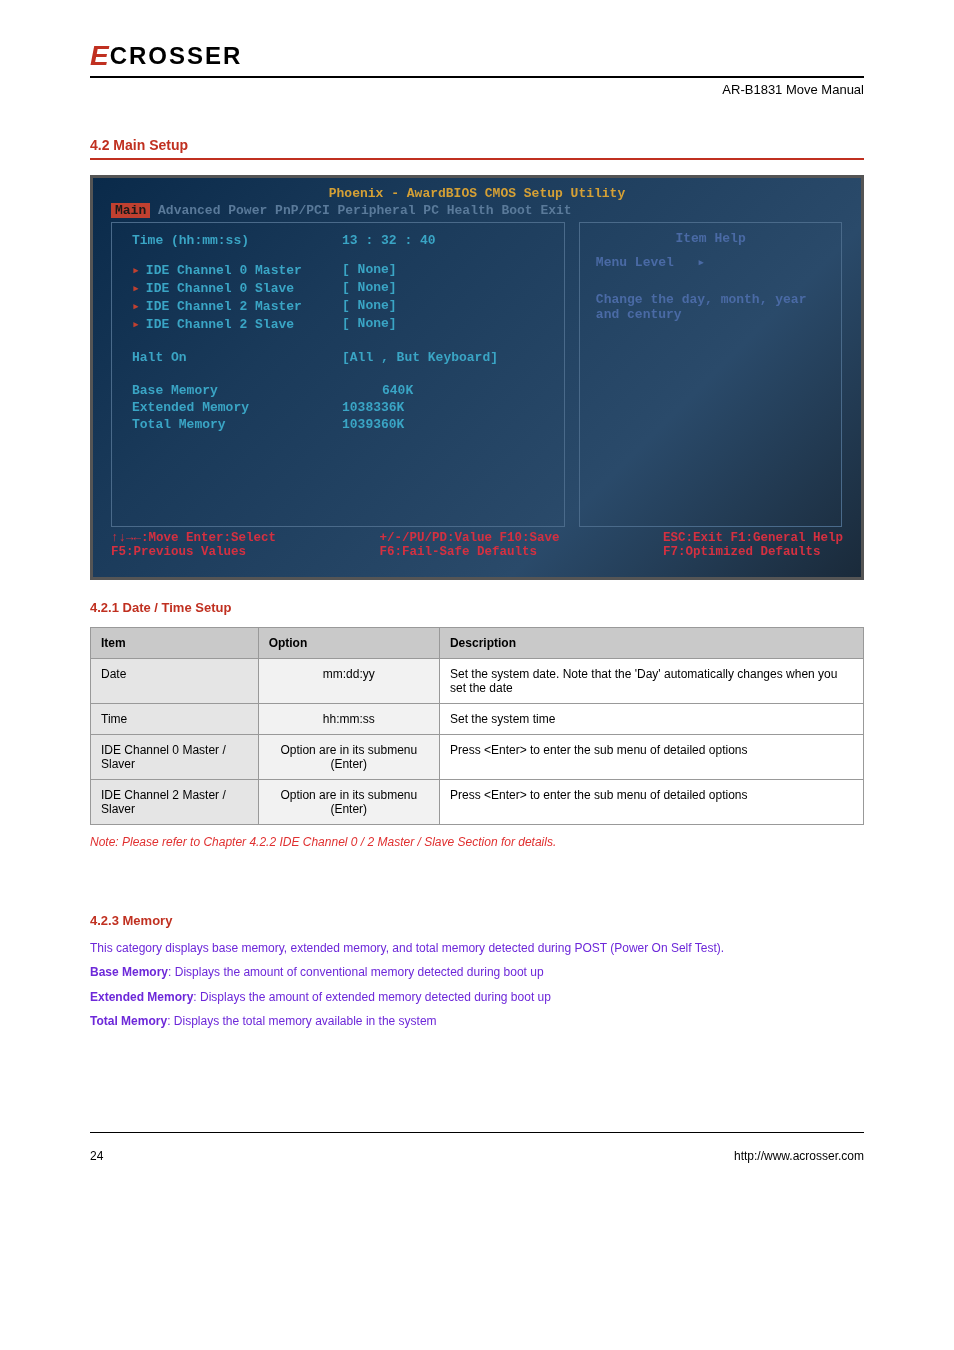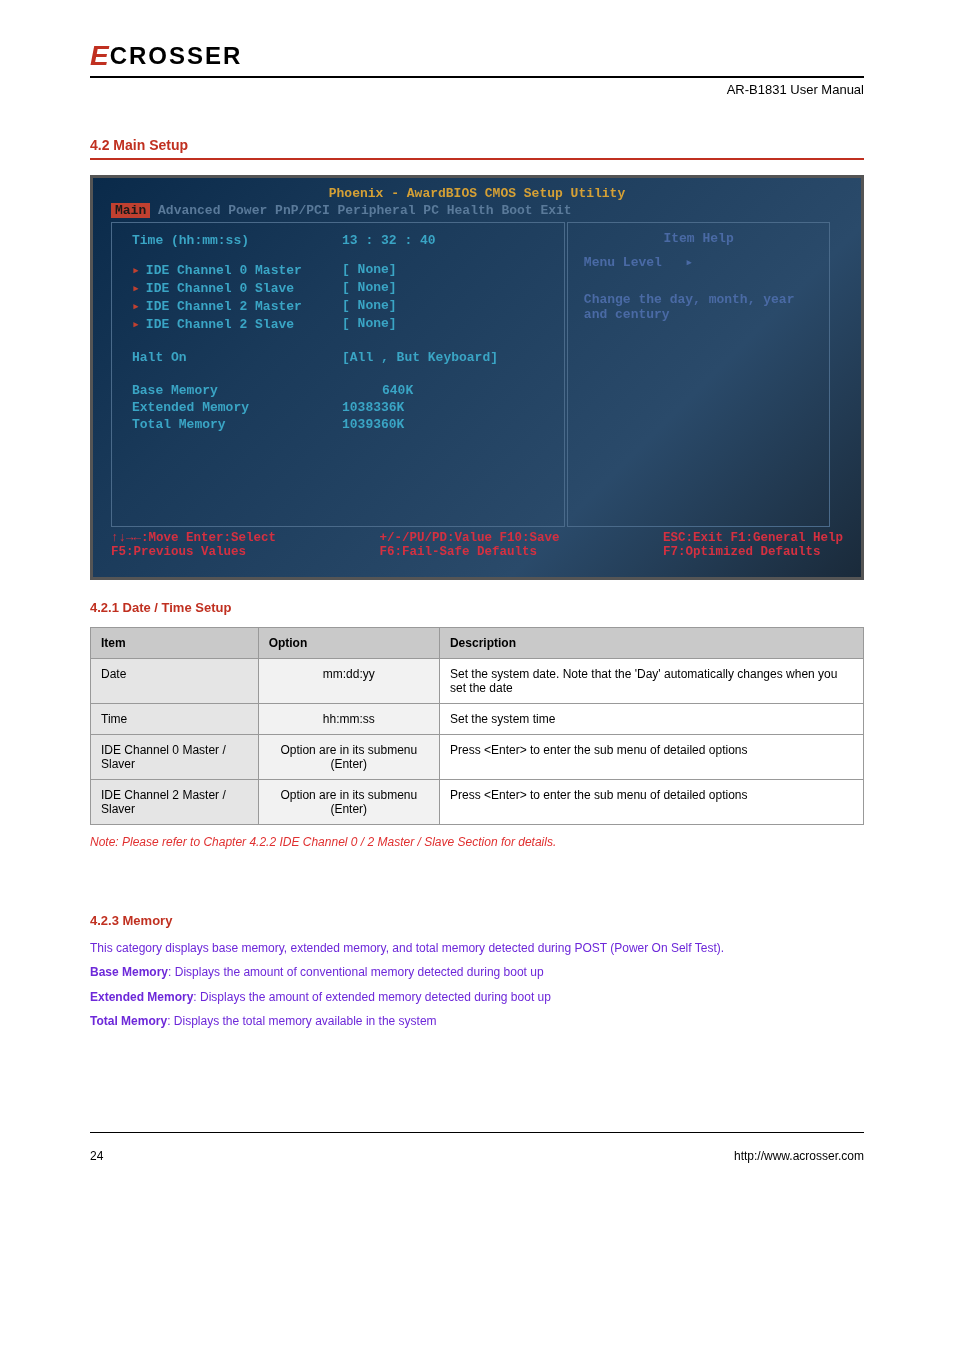--- a/index.html
+++ b/index.html
@@ -94,21 +94,21 @@
       height: 305px;
     }
     .bios-right {
       flex: 0 0 36%;
       border: 1px solid #4a6a8a;
       padding: 8px 16px;
       color: #4a6aa5;
       font-size: 13px;
       font-weight: bold;
       height: 305px;
-      margin-left: 2px;
+      margin-left: 14px;
     }
     .bios-row { display: flex; margin: 2px 0; }
     .bios-label { flex: 0 0 210px; }
     .bios-value { color: #3aa5c5; }
     .bios-arrow { color: #c04030; margin-right: 6px; }
     .bios-highlight { background: #c04030; color: #1a1a1a; padding: 0 2px; }
     .bios-help-title { color: #4a6aa5; text-align: center; margin-bottom: 8px; }
     .bios-help-row { margin: 6px 0; }
     .bios-footer {
       display: flex;
@@ -177,21 +177,21 @@
     }
   </style>
 </head>
 <body>
 
 <div class="logo">
   <span class="logo-e">E</span>
   <span class="logo-text">CROSSER</span>
 </div>
 <div class="header-line"></div>
-<div class="doc-title">AR-B1831 User Manual</div>
+<div class="doc-title">AR-B1831 Move Manual</div>
 
 <div class="section">
   <div class="section-heading">4.2 Main Setup</div>
 
   <div class="bios-photo">
     <div class="bios-inner">
       <div class="bios-title">Phoenix - AwardBIOS CMOS Setup Utility</div>
       <div class="bios-menu">
         <span class="active-tab">Main</span>
         <span>Advanced</span>

